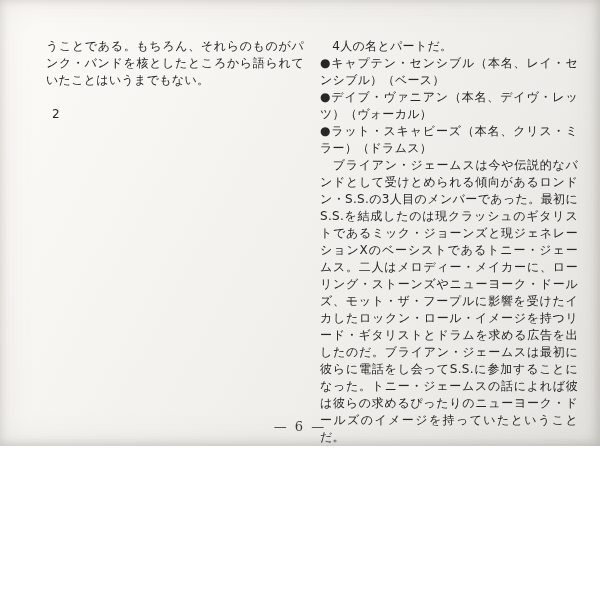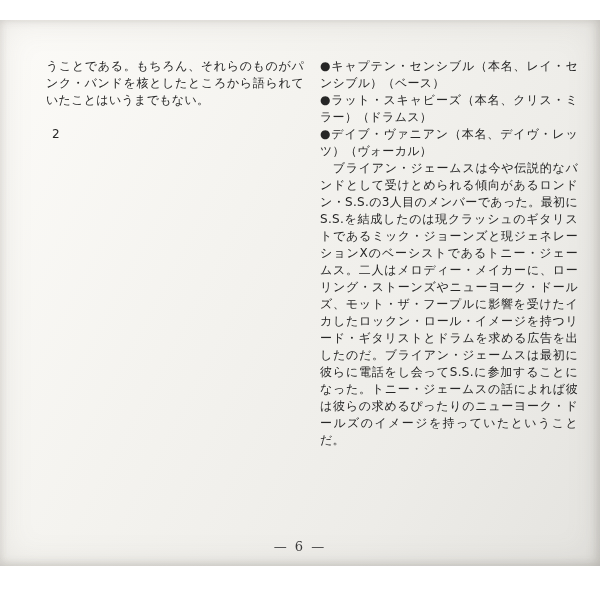--- a/index.html
+++ b/index.html
@@ -3,31 +3,30 @@
 <meta charset="utf-8">
 <style>
   html, body {
     margin: 0;
     padding: 0;
     background: #ffffff;
   }
   .page {
     position: relative;
     width: 600px;
-    height: 546px;
+    height: 446px;
     overflow: hidden;
     background: linear-gradient(118deg, #fcfbf8 0%, #f4f3ef 38%, #edece8 72%, #e4e3df 100%);
     box-shadow:
       inset 0 0 34px rgba(120, 115, 105, 0.14),
       inset -5px 0 10px rgba(90, 85, 80, 0.13),
       inset 3px 0 8px rgba(110, 105, 100, 0.07),
       inset 0 -4px 8px rgba(90, 85, 80, 0.08);
     font-family: "DejaVu Sans", "Liberation Sans", sans-serif;
     color: #262626;
-    margin-top: 20px;
   }
   .col {
     position: absolute;
     top: 38px;
     width: 258px;
     font-size: 12px;
     line-height: 17px;
     text-align: justify;
     letter-spacing: 0.3px;
     -webkit-font-smoothing: antialiased;
@@ -55,22 +54,23 @@
 <body>
 
 <div class="page">
 
   <div class="col col-left">
     <p>うことである。もちろん、それらのものがパンク・バンドを核としたところから語られていたことはいうまでもない。</p>
     <p class="section-number">2</p>
   </div>
 
   <div class="col col-right">
+    <p>　4人の名とパートだ。</p>
     <p>●キャプテン・センシブル（本名、レイ・センシブル）（ベース）</p>
+    <p>●デイブ・ヴァニアン（本名、デイヴ・レッツ）（ヴォーカル）</p>
     <p>●ラット・スキャビーズ（本名、クリス・ミラー）（ドラムス）</p>
-    <p>●デイブ・ヴァニアン（本名、デイヴ・レッツ）（ヴォーカル）</p>
     <p>　ブライアン・ジェームスは今や伝説的なバンドとして受けとめられる傾向があるロンドン・S.S.の3人目のメンバーであった。最初にS.S.を結成したのは現クラッシュのギタリストであるミック・ジョーンズと現ジェネレーションXのベーシストであるトニー・ジェームス。二人はメロディー・メイカーに、ローリング・ストーンズやニューヨーク・ドールズ、モット・ザ・フープルに影響を受けたイカしたロックン・ロール・イメージを持つリード・ギタリストとドラムを求める広告を出したのだ。ブライアン・ジェームスは最初に彼らに電話をし会ってS.S.に参加することになった。トニー・ジェームスの話によれば彼は彼らの求めるぴったりのニューヨーク・ドールズのイメージを持っていたということだ。</p>
 
   </div>
 
   <div class="page-footer">— 6 —</div>
 
 </div>
 
 </body></html>

